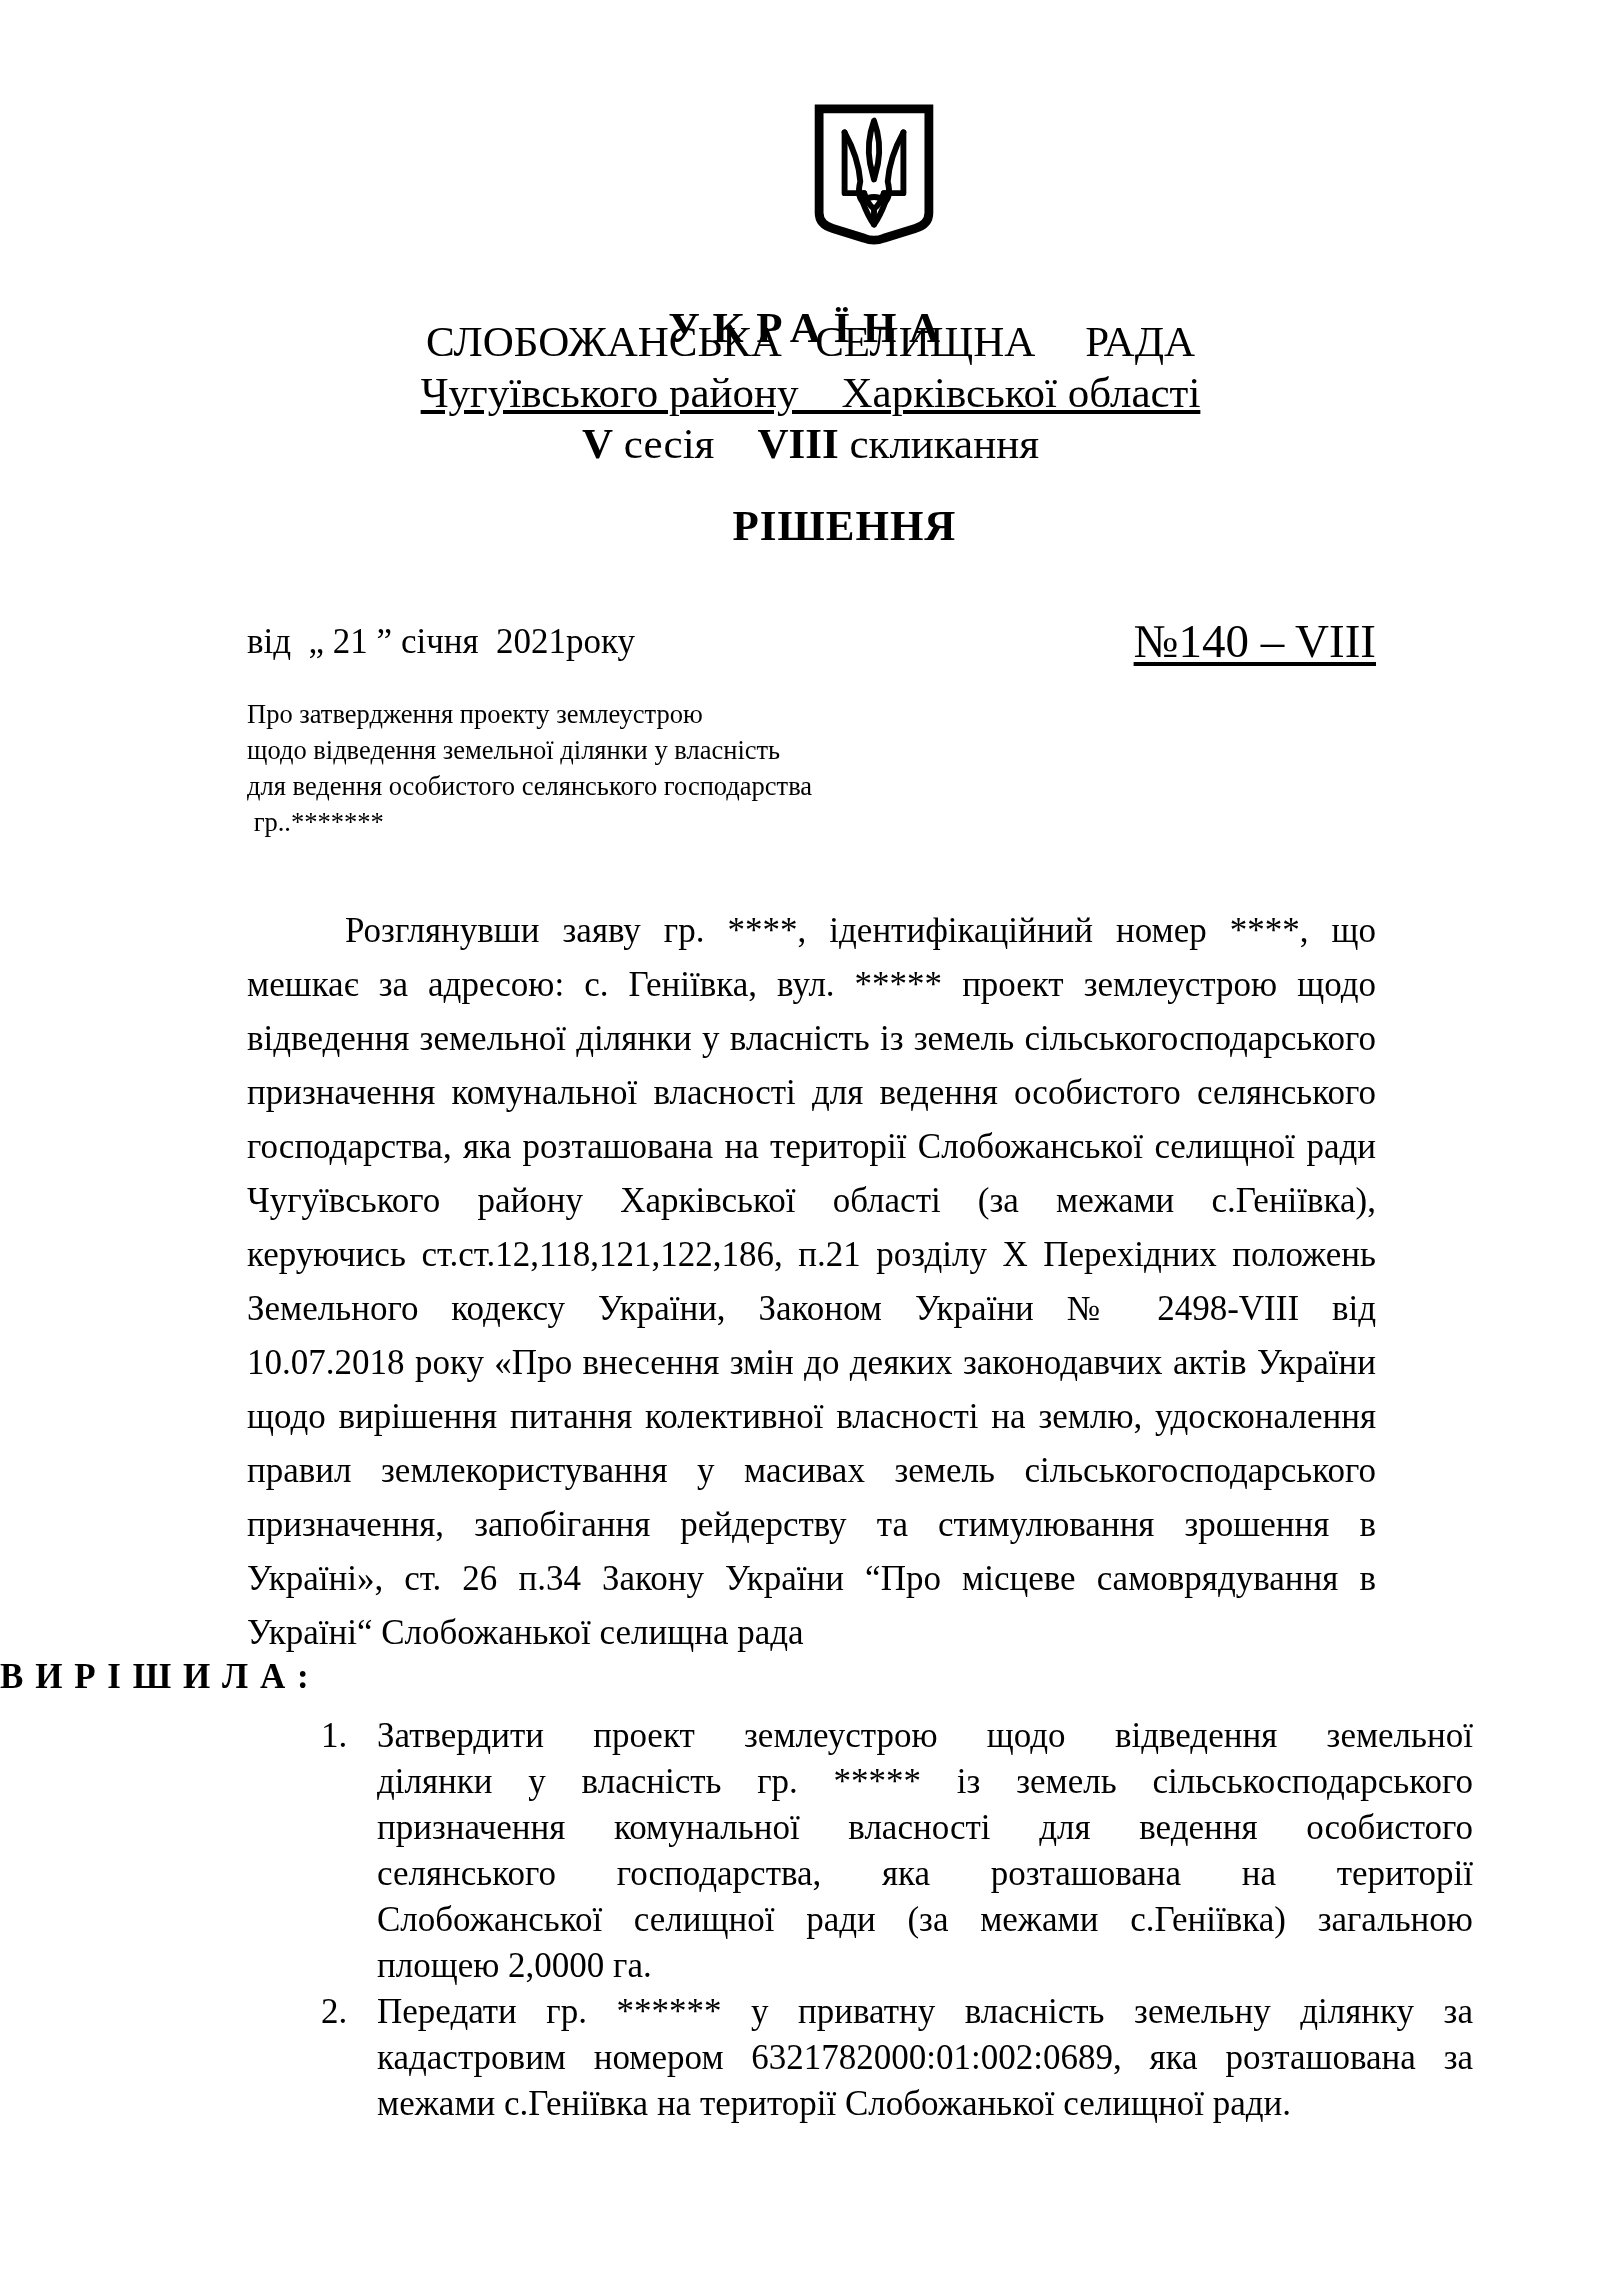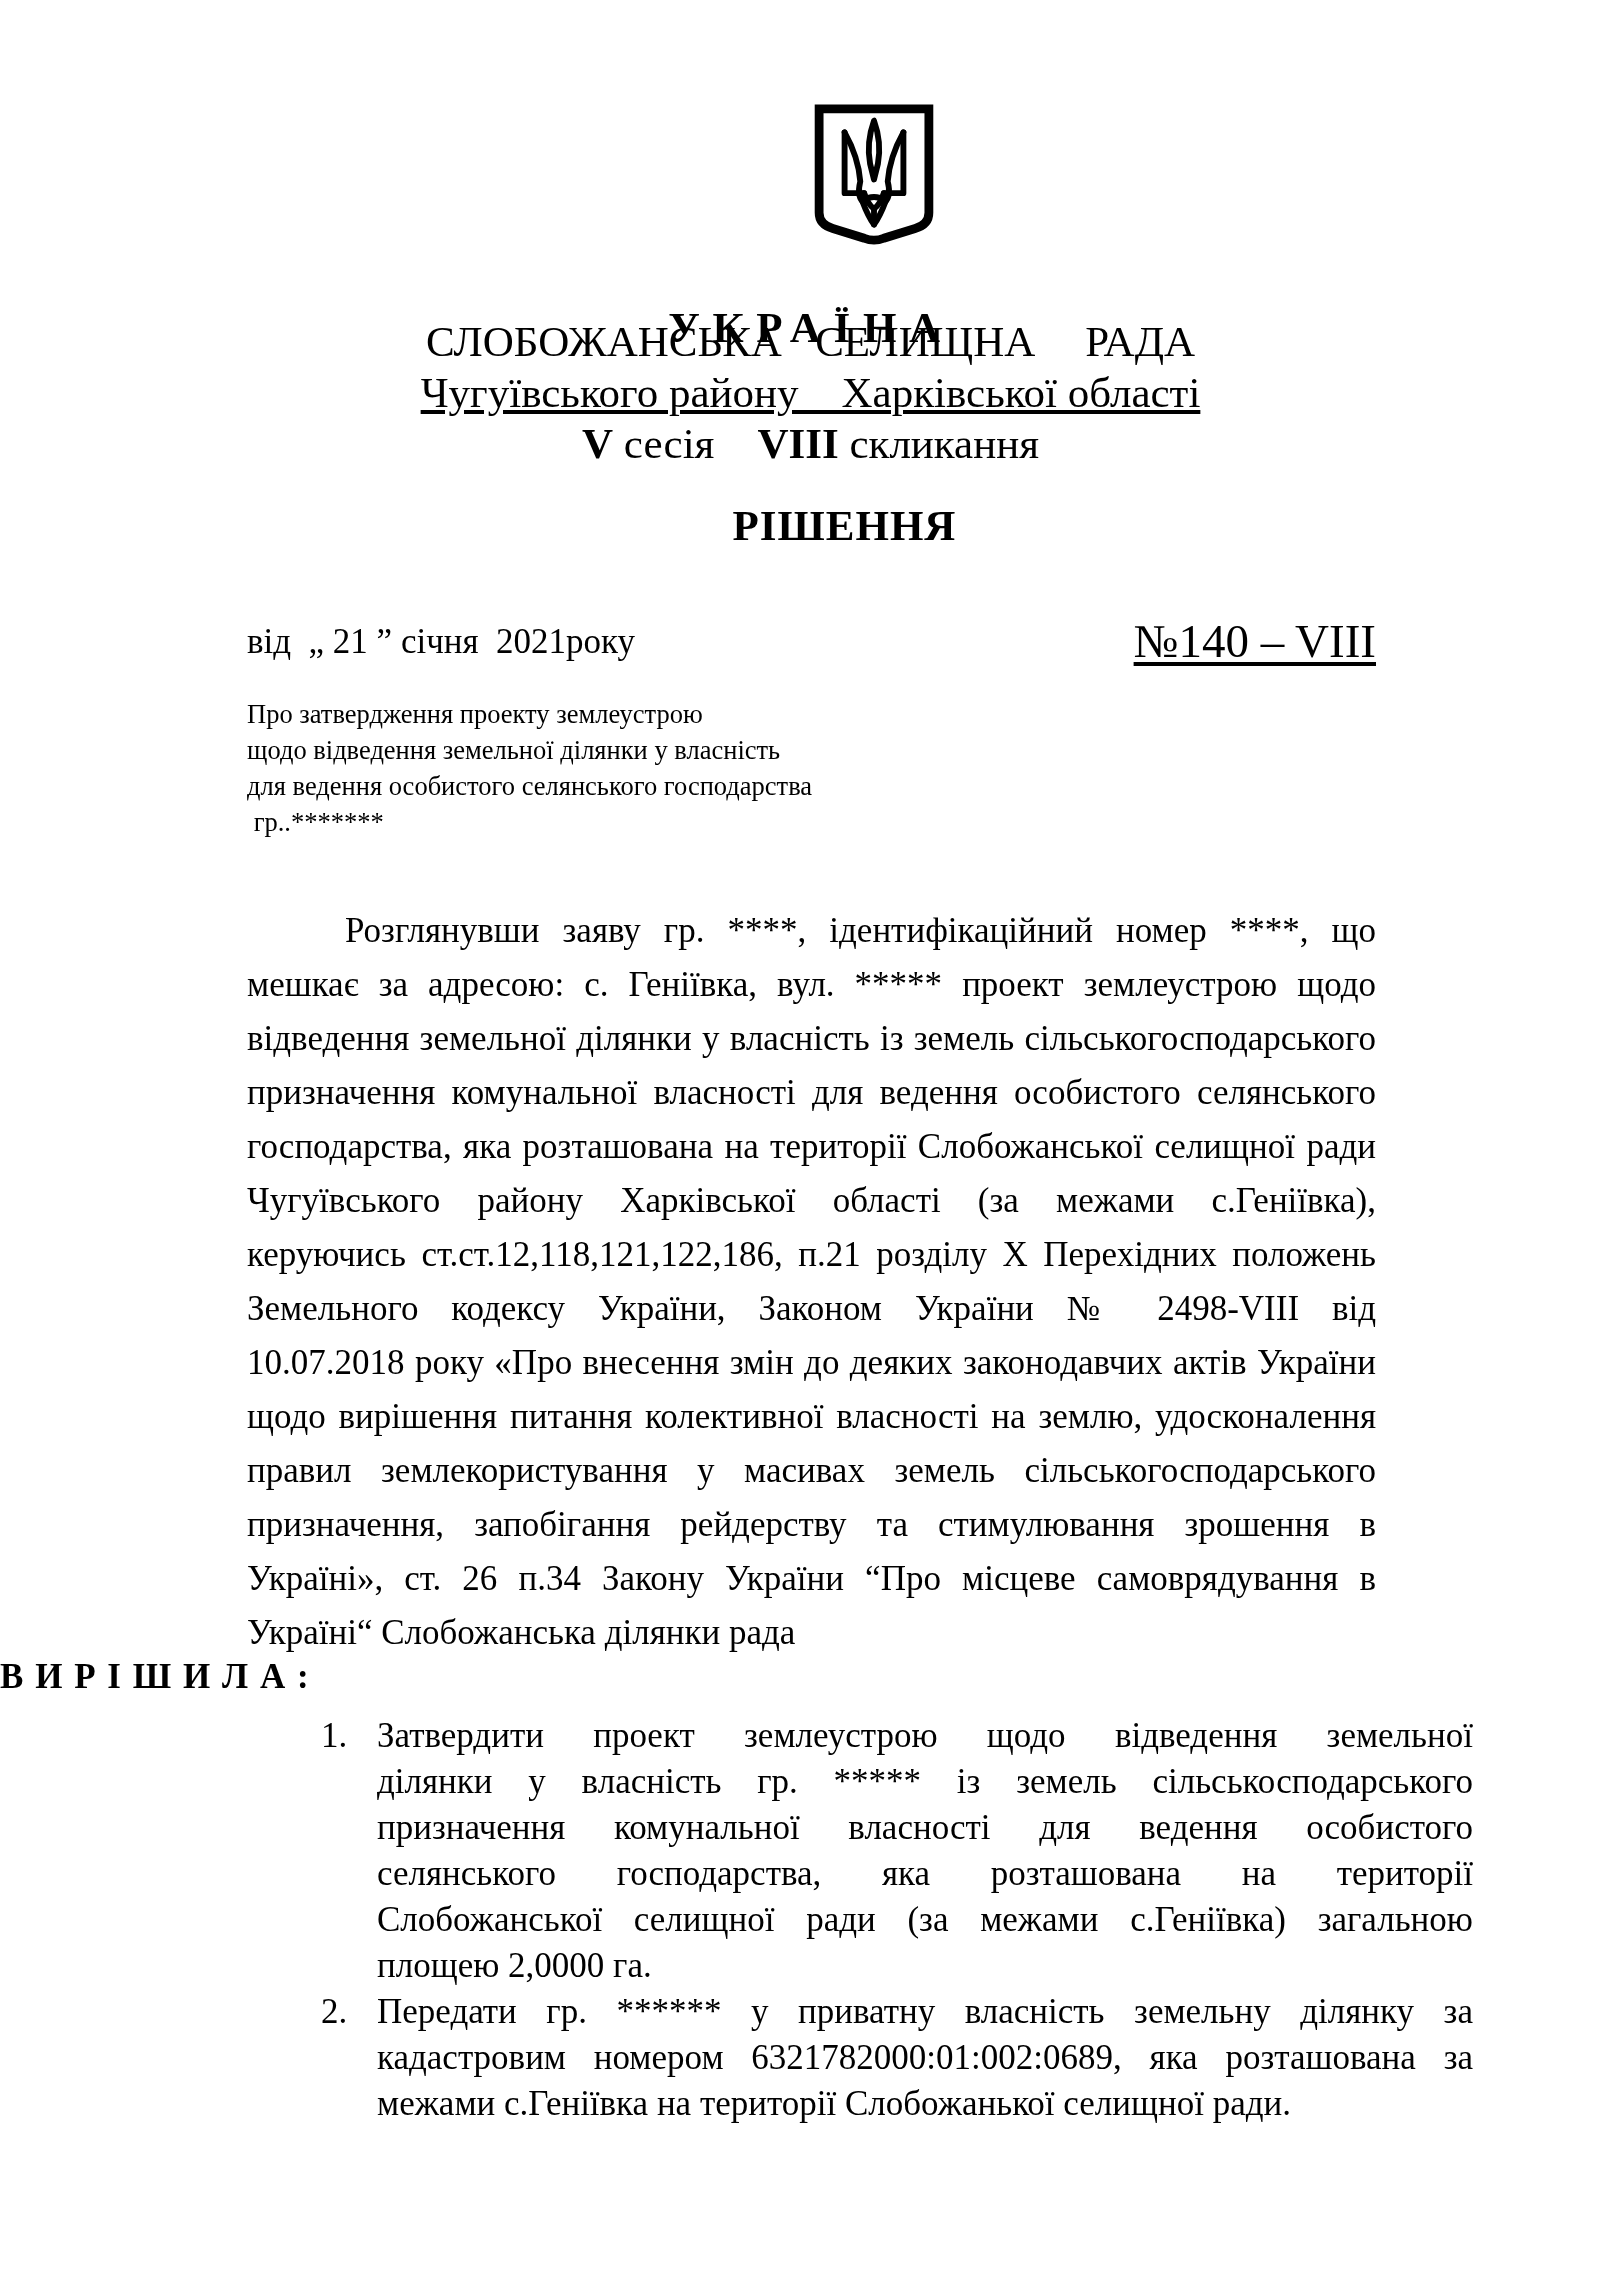--- a/index.html
+++ b/index.html
@@ -207,21 +207,21 @@
     <div class="jline">призначення комунальної власності для ведення особистого селянського</div>
     <div class="jline">господарства,  яка розташована  на території Слобожанської селищної ради</div>
     <div class="jline">Чугуївського району Харківської області (за межами с.Геніївка),</div>
     <div class="jline">керуючись ст.ст.12,118,121,122,186, п.21 розділу Х Перехідних положень</div>
     <div class="jline">Земельного кодексу України,  Законом України № 2498-VIII від</div>
     <div class="jline">10.07.2018 року «Про внесення змін до деяких законодавчих актів України</div>
     <div class="jline">щодо вирішення питання колективної власності на землю, удосконалення</div>
     <div class="jline">правил землекористування у масивах земель  сільськогосподарського</div>
     <div class="jline">призначення, запобігання рейдерству та стимулювання зрошення в</div>
     <div class="jline">Україні», ст. 26 п.34  Закону  України “Про  місцеве  самоврядування в</div>
-    <div class="jline last">Україні“   Слобожанська ділянки  рада</div>
+    <div class="jline last">Україні“   Слобожанької селищна  рада</div>
   </div>
 
   <div class="decided">ВИРІШИЛА:</div>
 
   <div class="list">
     <div class="item">
       <span class="num">1.</span>
       <div class="jline">Затвердити проект  землеустрою щодо відведення земельної</div>
       <div class="jline">ділянки у власність гр. ***** із земель сільськосподарського</div>
       <div class="jline">призначення комунальної власності для ведення особистого</div>

